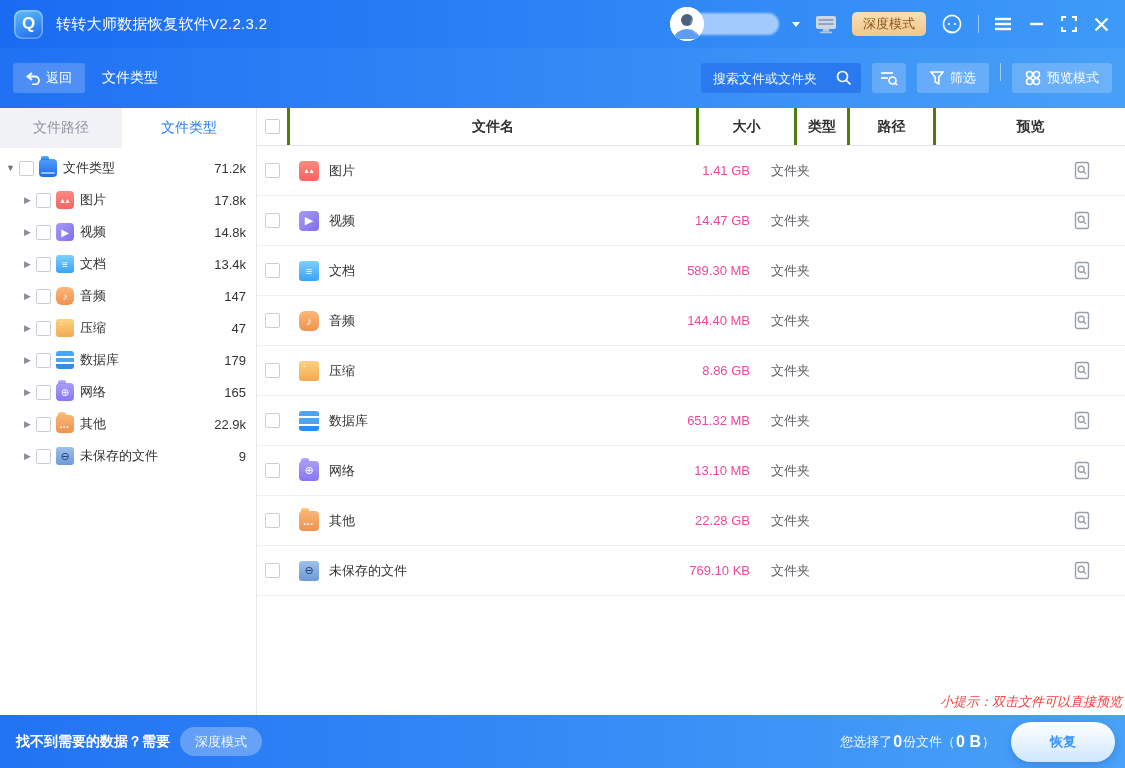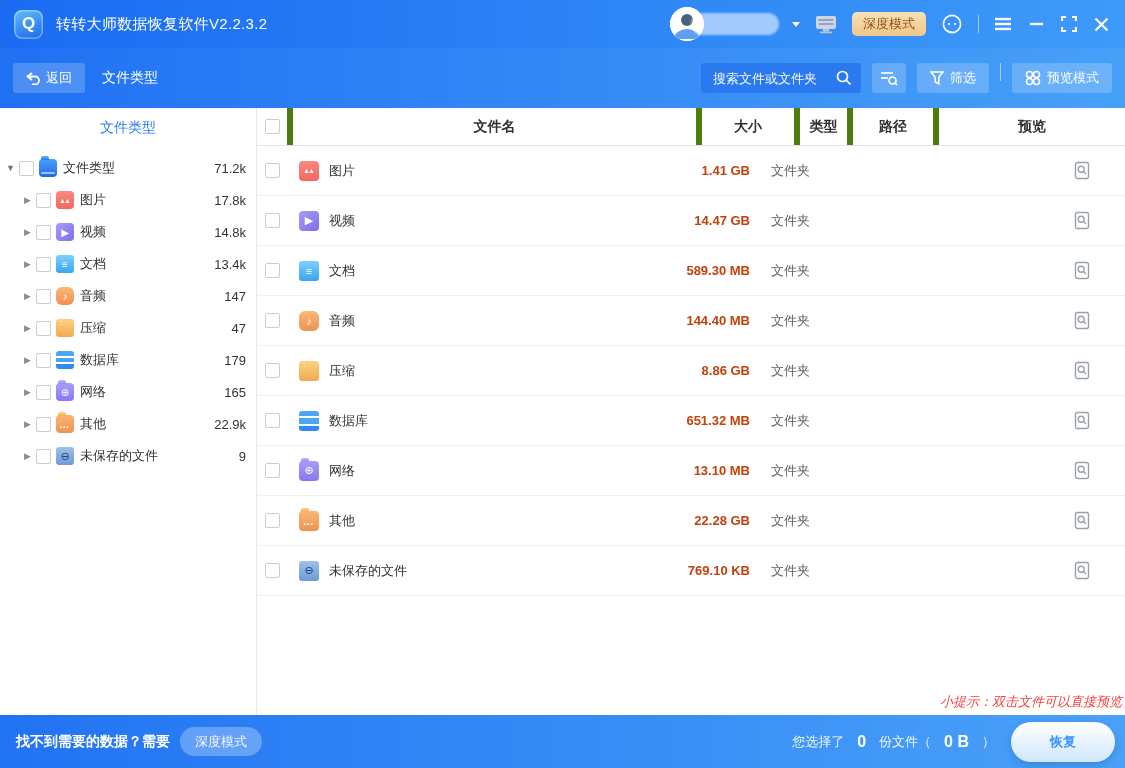--- a/index.html
+++ b/index.html
@@ -83,43 +83,43 @@
   .ic-network{ background:linear-gradient(180deg,#a99df6,#8677f2); }
   .ic-other{ background:linear-gradient(180deg,#f8b576,#ef934e); font-weight:700; letter-spacing:1px; }
   .ic-unsaved{ background:linear-gradient(180deg,#9fc0ea,#6d9ad8); border-radius:3px; }
   .ic-unsaved i{ font-style:normal; color:#1d3f77; font-size:11px; }
 
   
   .main{ position:absolute; top:108px; left:256px; right:0; bottom:53px;
          border-left:1px solid #e6e8ec; background:#fff; }
   .thead{ display:flex; height:38px; border-bottom:1px solid #e2e4e8; align-items:stretch; }
   .th{ display:flex; align-items:center; justify-content:center; font-size:14px; color:#303133;
-       font-weight:600; border-left:6px solid #4d7c0f; }
+       font-weight:600; border-left:3px solid #4d7c0f; }
   .c-cb{ width:30px; border-left:none !important; display:flex; align-items:center; justify-content:center; }
   .c-name{ width:409px; } .c-size{ width:98px; } .c-type{ width:53px; }
   .c-mod{ width:136px; } .c-path{ width:86px; } .c-prev{ flex:1; }
   .trow{ display:flex; height:50px; align-items:center; border-bottom:1px solid #eef0f3; cursor:pointer; }
   .td-name{ width:409px; display:flex; align-items:center; padding-left:6px; }
   .td-name .ic{ margin-left:6px; }
   .fname{ font-size:13px; color:#333; margin-left:10px; }
-  .td-size{ width:98px; text-align:right; padding-right:14px; font-size:13px; color:#c2410c;font-weight:bold; }
+  .td-size{ width:98px; text-align:right; padding-right:14px; font-size:13px; color:#ec4899; }
   .td-type{ width:53px; text-align:center; font-size:13px; color:#606266; }
   .td-mod{ width:136px; } .td-path{ width:86px; }
   .td-prev{ flex:1; display:flex; justify-content:center; }
   .prevbtn{ background:none; border:none; cursor:pointer; display:flex; }
   .hint{ position:absolute; right:3px; bottom:4px; color:#f5413d; font-size:13px;font-style:italic; }
 
   
   .footer{ position:absolute; left:0; right:0; bottom:0; height:53px;
            background:linear-gradient(90deg,#2273f3,#4aa2f8);
            display:flex; align-items:center; padding:0 10px 0 16px; }
   .prompt{ color:#fff; font-size:14px; font-weight:700; }
   .deep{ height:29px; padding:0 15px; margin-left:10px; border-radius:15px; border:none; cursor:pointer;
          background:rgba(255,255,255,.28); color:#f2f9ff; font-size:13px;text-align:center; }
-  .sel{ margin-left:auto; display:flex; align-items:center; gap:13px;
+  .sel{ margin-left:auto; display:flex; align-items:center; gap:1px;
         color:rgba(255,255,255,.92); font-size:13px; }
   .selnum{ font-size:16px; font-weight:700; color:#fff; }
   .recover{ width:104px; height:40px; margin-left:16px; border-radius:20px; border:none; cursor:pointer;
             background:linear-gradient(180deg,#ffffff,#cfe7fd); color:#3e96f6;
             font-size:13px; font-weight:700; box-shadow:0 3px 8px rgba(10,60,140,.25); }
 </style>
 </head>
 <body>
 
 <div class="screen">
@@ -228,20 +228,21 @@
           <circle cx="4.5" cy="11.5" r="3"></circle>
             <circle cx="11.5" cy="11.5" r="3"></circle>
         </svg>
         <span>预览模式</span>
       </button>
     </div>
   </div>
 
   <aside class="sidebar">
     <div class="tabs">
+      <div class="tab tab-inactive">文件路径</div>
       <div class="tab tab-active">文件类型</div>
     </div>
     <div class="tree" id="tree">
         <div class="titem lv0">
       <span class="arrow">▼</span>
       <span class="cb"></span>
       <span class="ic ic-filetype fold">
             <i></i>
           </span>
       <span class="tlabel">文件类型</span>

